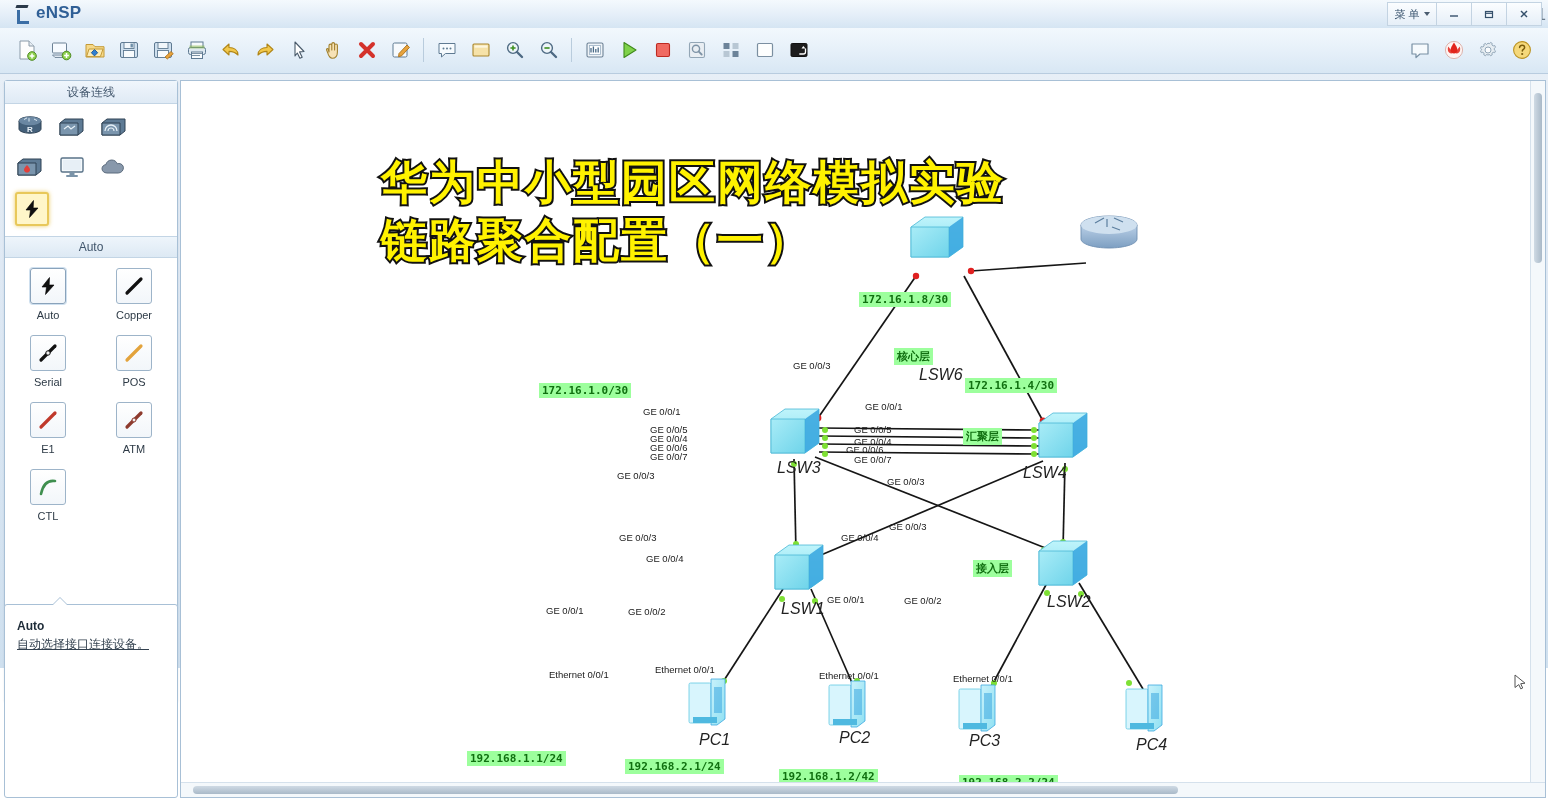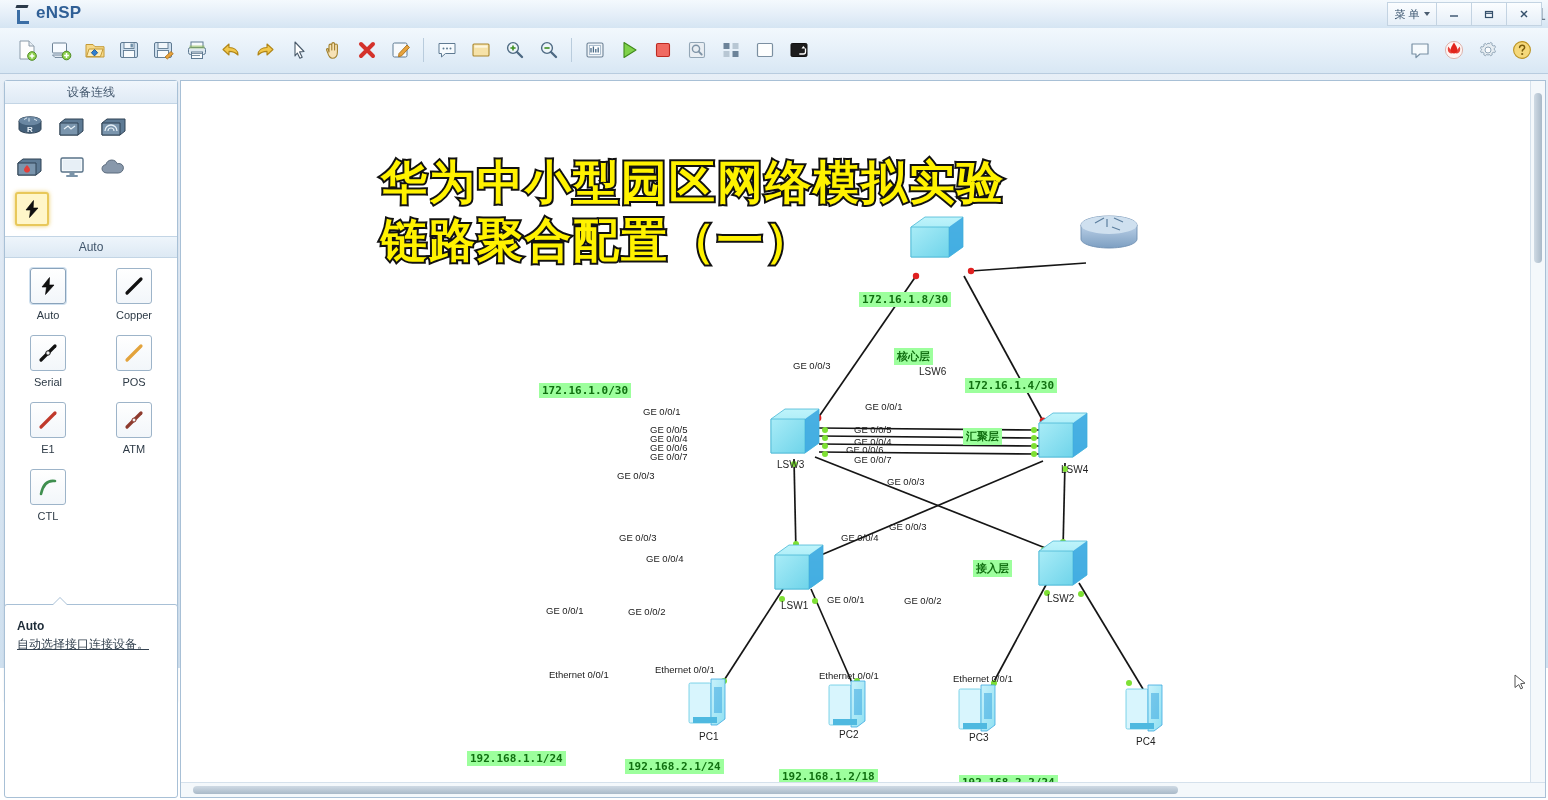--- a/index.html
+++ b/index.html
@@ -94,21 +94,21 @@
   .ovl-line{font-family:"DejaVu Sans",sans-serif;font-size:46px;font-weight:bold;
       color:#fff200;line-height:58px;letter-spacing:2px;
       -webkit-text-stroke:4px #111;paint-order:stroke fill;}
 
   .lbl{position:absolute;font-family:"DejaVu Sans Mono","Liberation Mono",monospace;
        font-size:11px;color:#107010;background:#9dff9d;padding:1px 3px;white-space:nowrap;
        font-weight:bold;}
   .lbl.cn{font-family:"DejaVu Sans",sans-serif;}
   .iflbl{position:absolute;font-size:9.5px;color:#1a1a1a;white-space:nowrap;
       font-family:"Liberation Sans",sans-serif;}
-  .devname{position:absolute;font-size:10px;color:#222;white-space:nowrap;}
+  .devname{position:absolute;font-size:16px;color:#222;white-space:nowrap;font-style:italic;}
 
   .cursor{position:absolute;left:1514px;top:674px;width:14px;height:18px;}
 </style>
 </head>
 <body>
 
 <div class="app">
 
   <div class="titlebar">
     <div class="logo">
@@ -620,21 +620,21 @@
         <g>
           <rect x="945" y="608" width="22" height="40" rx="1.5" fill="#d8f5fd" stroke="#63c9e2" stroke-width=".8"></rect>
           <path d="M967 604h14v40l-8 6h-6z" fill="url(#pcFace)" stroke="#3ca8e0" stroke-width=".8"></path>
           <path d="M970 612h8v26h-8z" fill="#3ca8e0" opacity=".55"></path>
           <rect x="949" y="642" width="24" height="6" fill="#4fb9e0"></rect>
         </g>
       </svg>
 
       <div class="devname" style="left:738px;top:285px">LSW6</div>
       <div class="devname" style="left:596px;top:378px">LSW3</div>
-      <div class="devname" style="left:880px;top:383px">LSW4</div>
+      <div class="devname" style="left:842px;top:383px">LSW4</div>
       <div class="devname" style="left:600px;top:519px">LSW1</div>
       <div class="devname" style="left:866px;top:512px">LSW2</div>
       <div class="devname" style="left:518px;top:650px">PC1</div>
       <div class="devname" style="left:658px;top:648px">PC2</div>
       <div class="devname" style="left:788px;top:651px">PC3</div>
       <div class="devname" style="left:955px;top:655px">PC4</div>
 
       <div class="iflbl" style="left:462px;top:325px">GE 0/0/1</div>
       <div class="iflbl" style="left:469px;top:343px">GE 0/0/5</div>
       <div class="iflbl" style="left:469px;top:352px">GE 0/0/4</div>
@@ -663,21 +663,21 @@
       <div class="iflbl" style="left:368px;top:588px">Ethernet 0/0/1</div>
       <div class="iflbl" style="left:474px;top:583px">Ethernet 0/0/1</div>
       <div class="iflbl" style="left:638px;top:589px">Ethernet 0/0/1</div>
       <div class="iflbl" style="left:772px;top:592px">Ethernet 0/0/1</div>
 
       <div class="lbl" style="left:358px;top:302px">172.16.1.0/30</div>
       <div class="lbl" style="left:784px;top:297px">172.16.1.4/30</div>
       <div class="lbl" style="left:678px;top:211px">172.16.1.8/30</div>
       <div class="lbl" style="left:286px;top:670px">192.168.1.1/24</div>
       <div class="lbl" style="left:444px;top:678px">192.168.2.1/24</div>
-      <div class="lbl" style="left:598px;top:688px">192.168.1.2/18</div>
+      <div class="lbl" style="left:598px;top:688px">192.168.1.2/42</div>
       <div class="lbl" style="left:778px;top:694px">192.168.2.2/24</div>
 
       <div class="lbl cn" style="left:713px;top:267px">核心层</div>
       <div class="lbl cn" style="left:782px;top:347px">汇聚层</div>
       <div class="lbl cn" style="left:792px;top:479px">接入层</div>
 
       <div class="ovl">
         <div class="ovl-line">华为中小型园区网络模拟实验</div>
         <div class="ovl-line">链路聚合配置（一）</div>
       </div>

